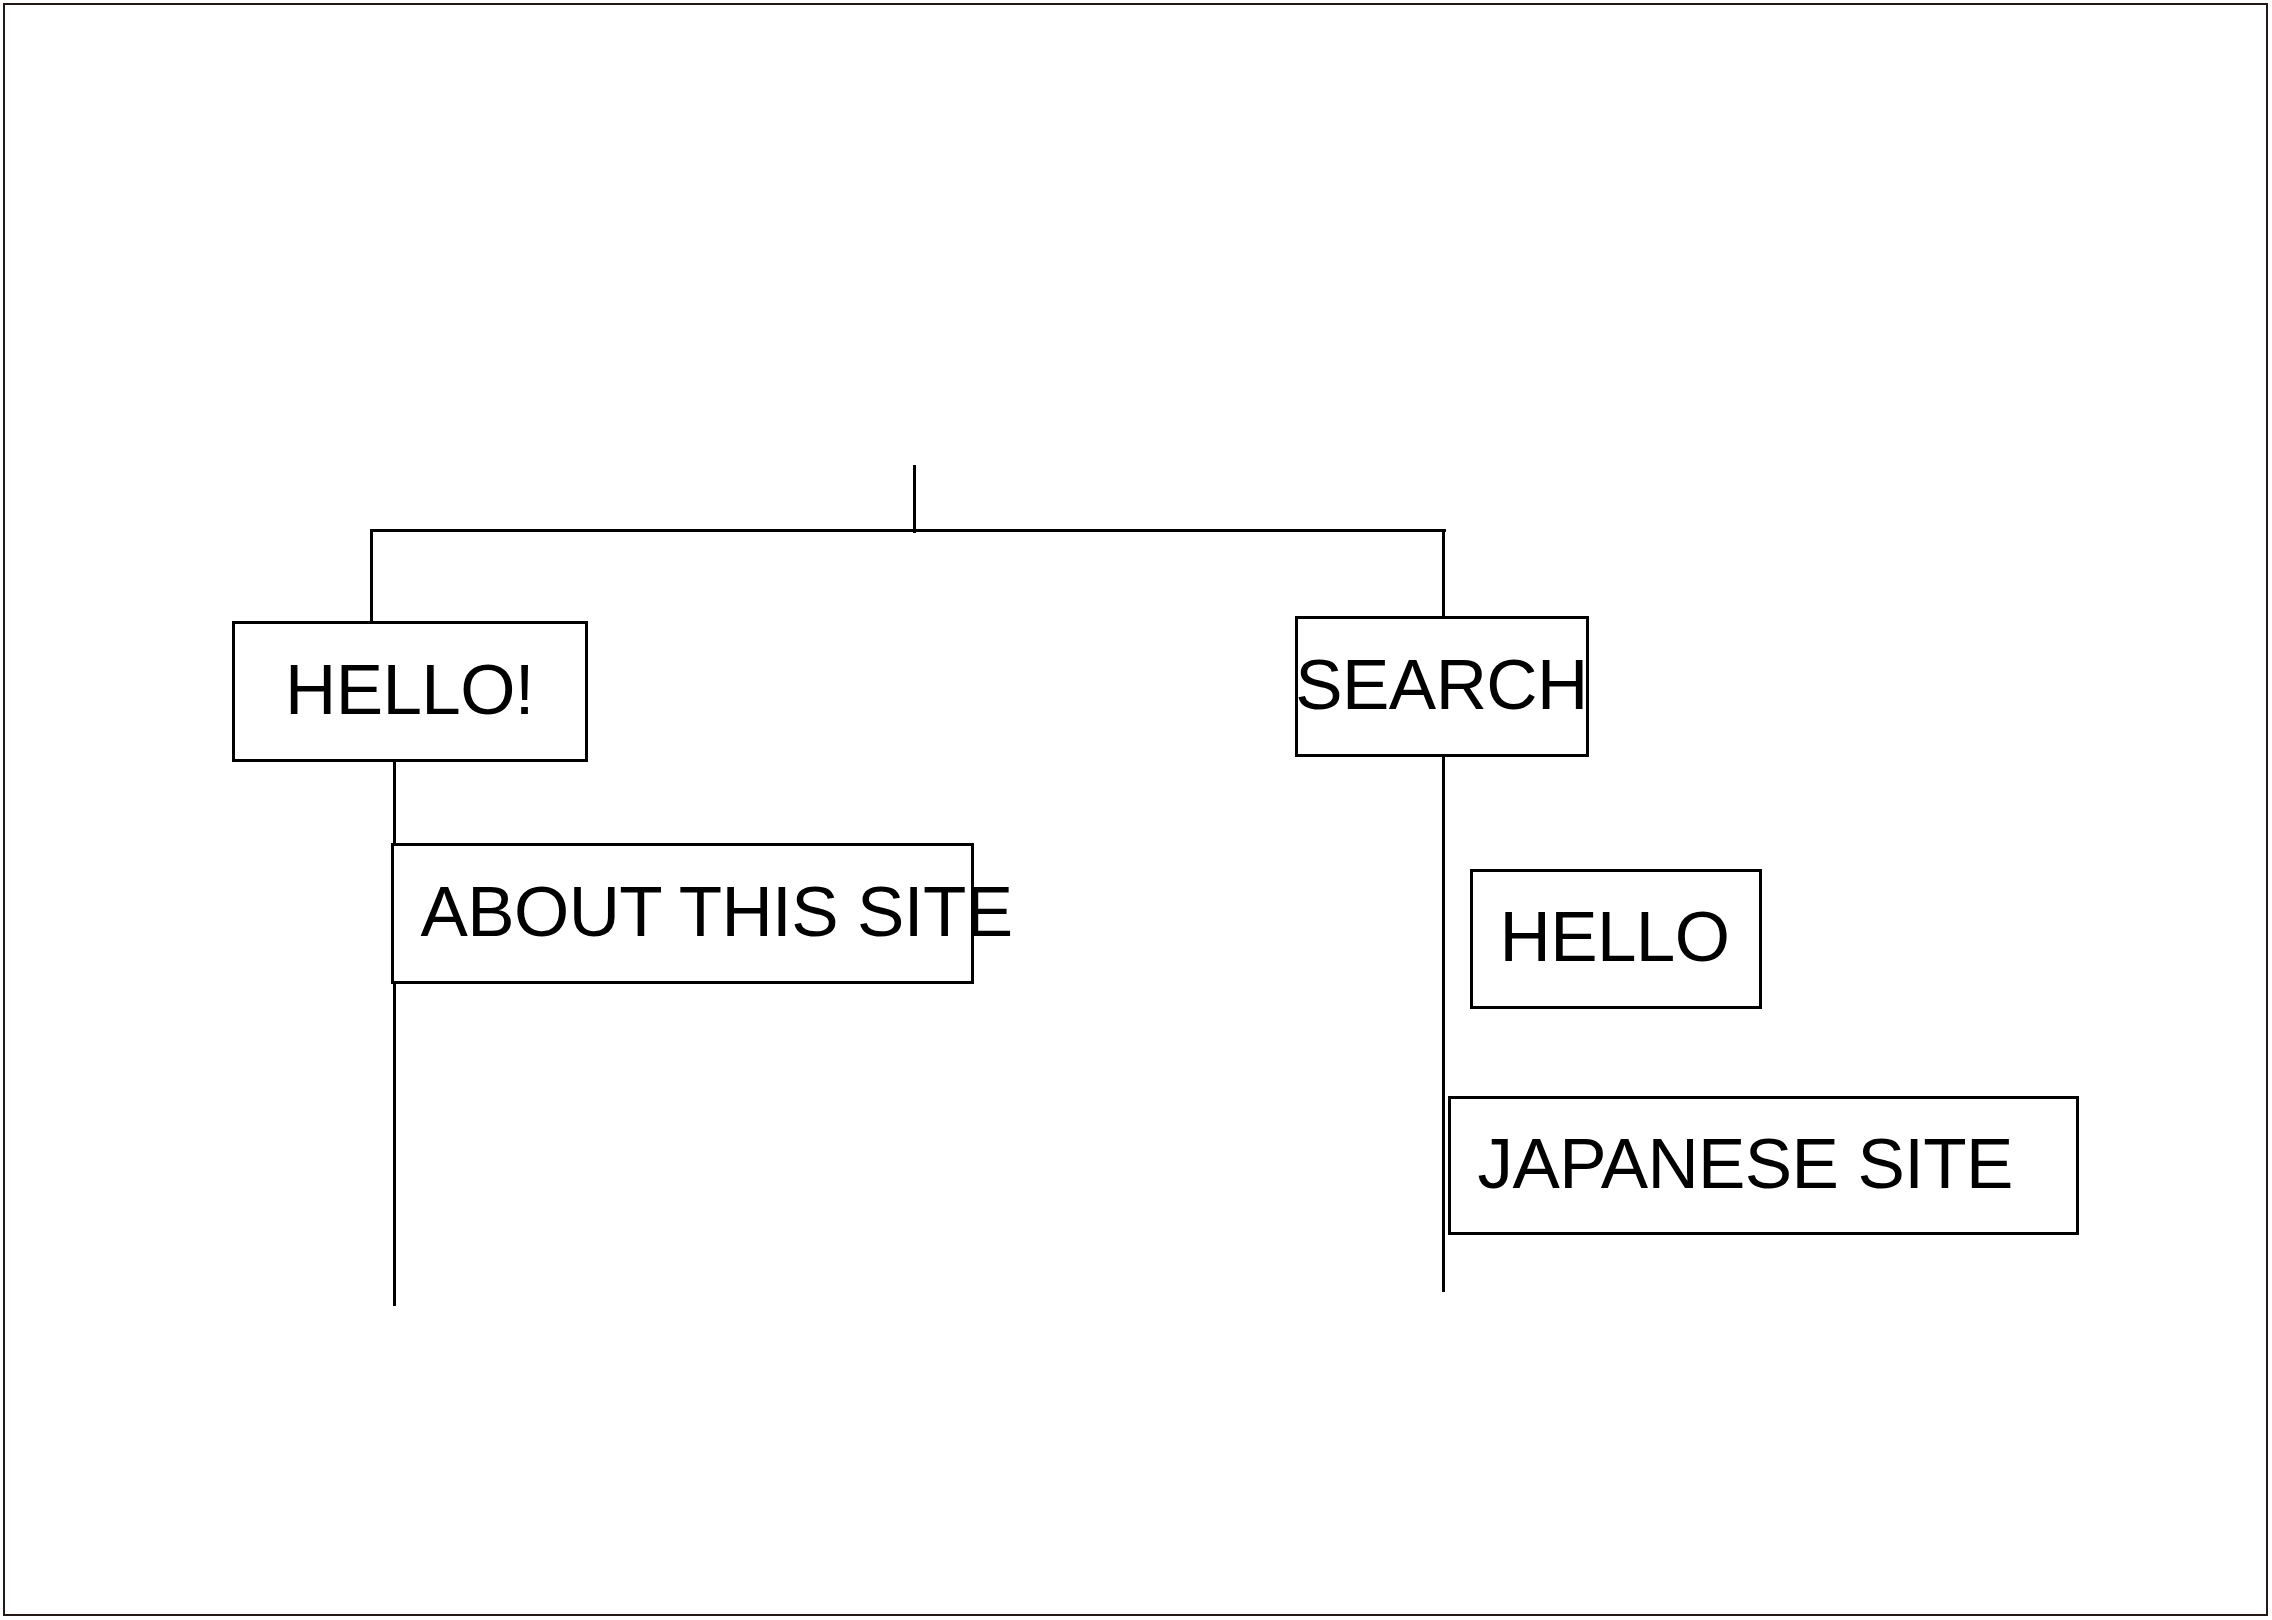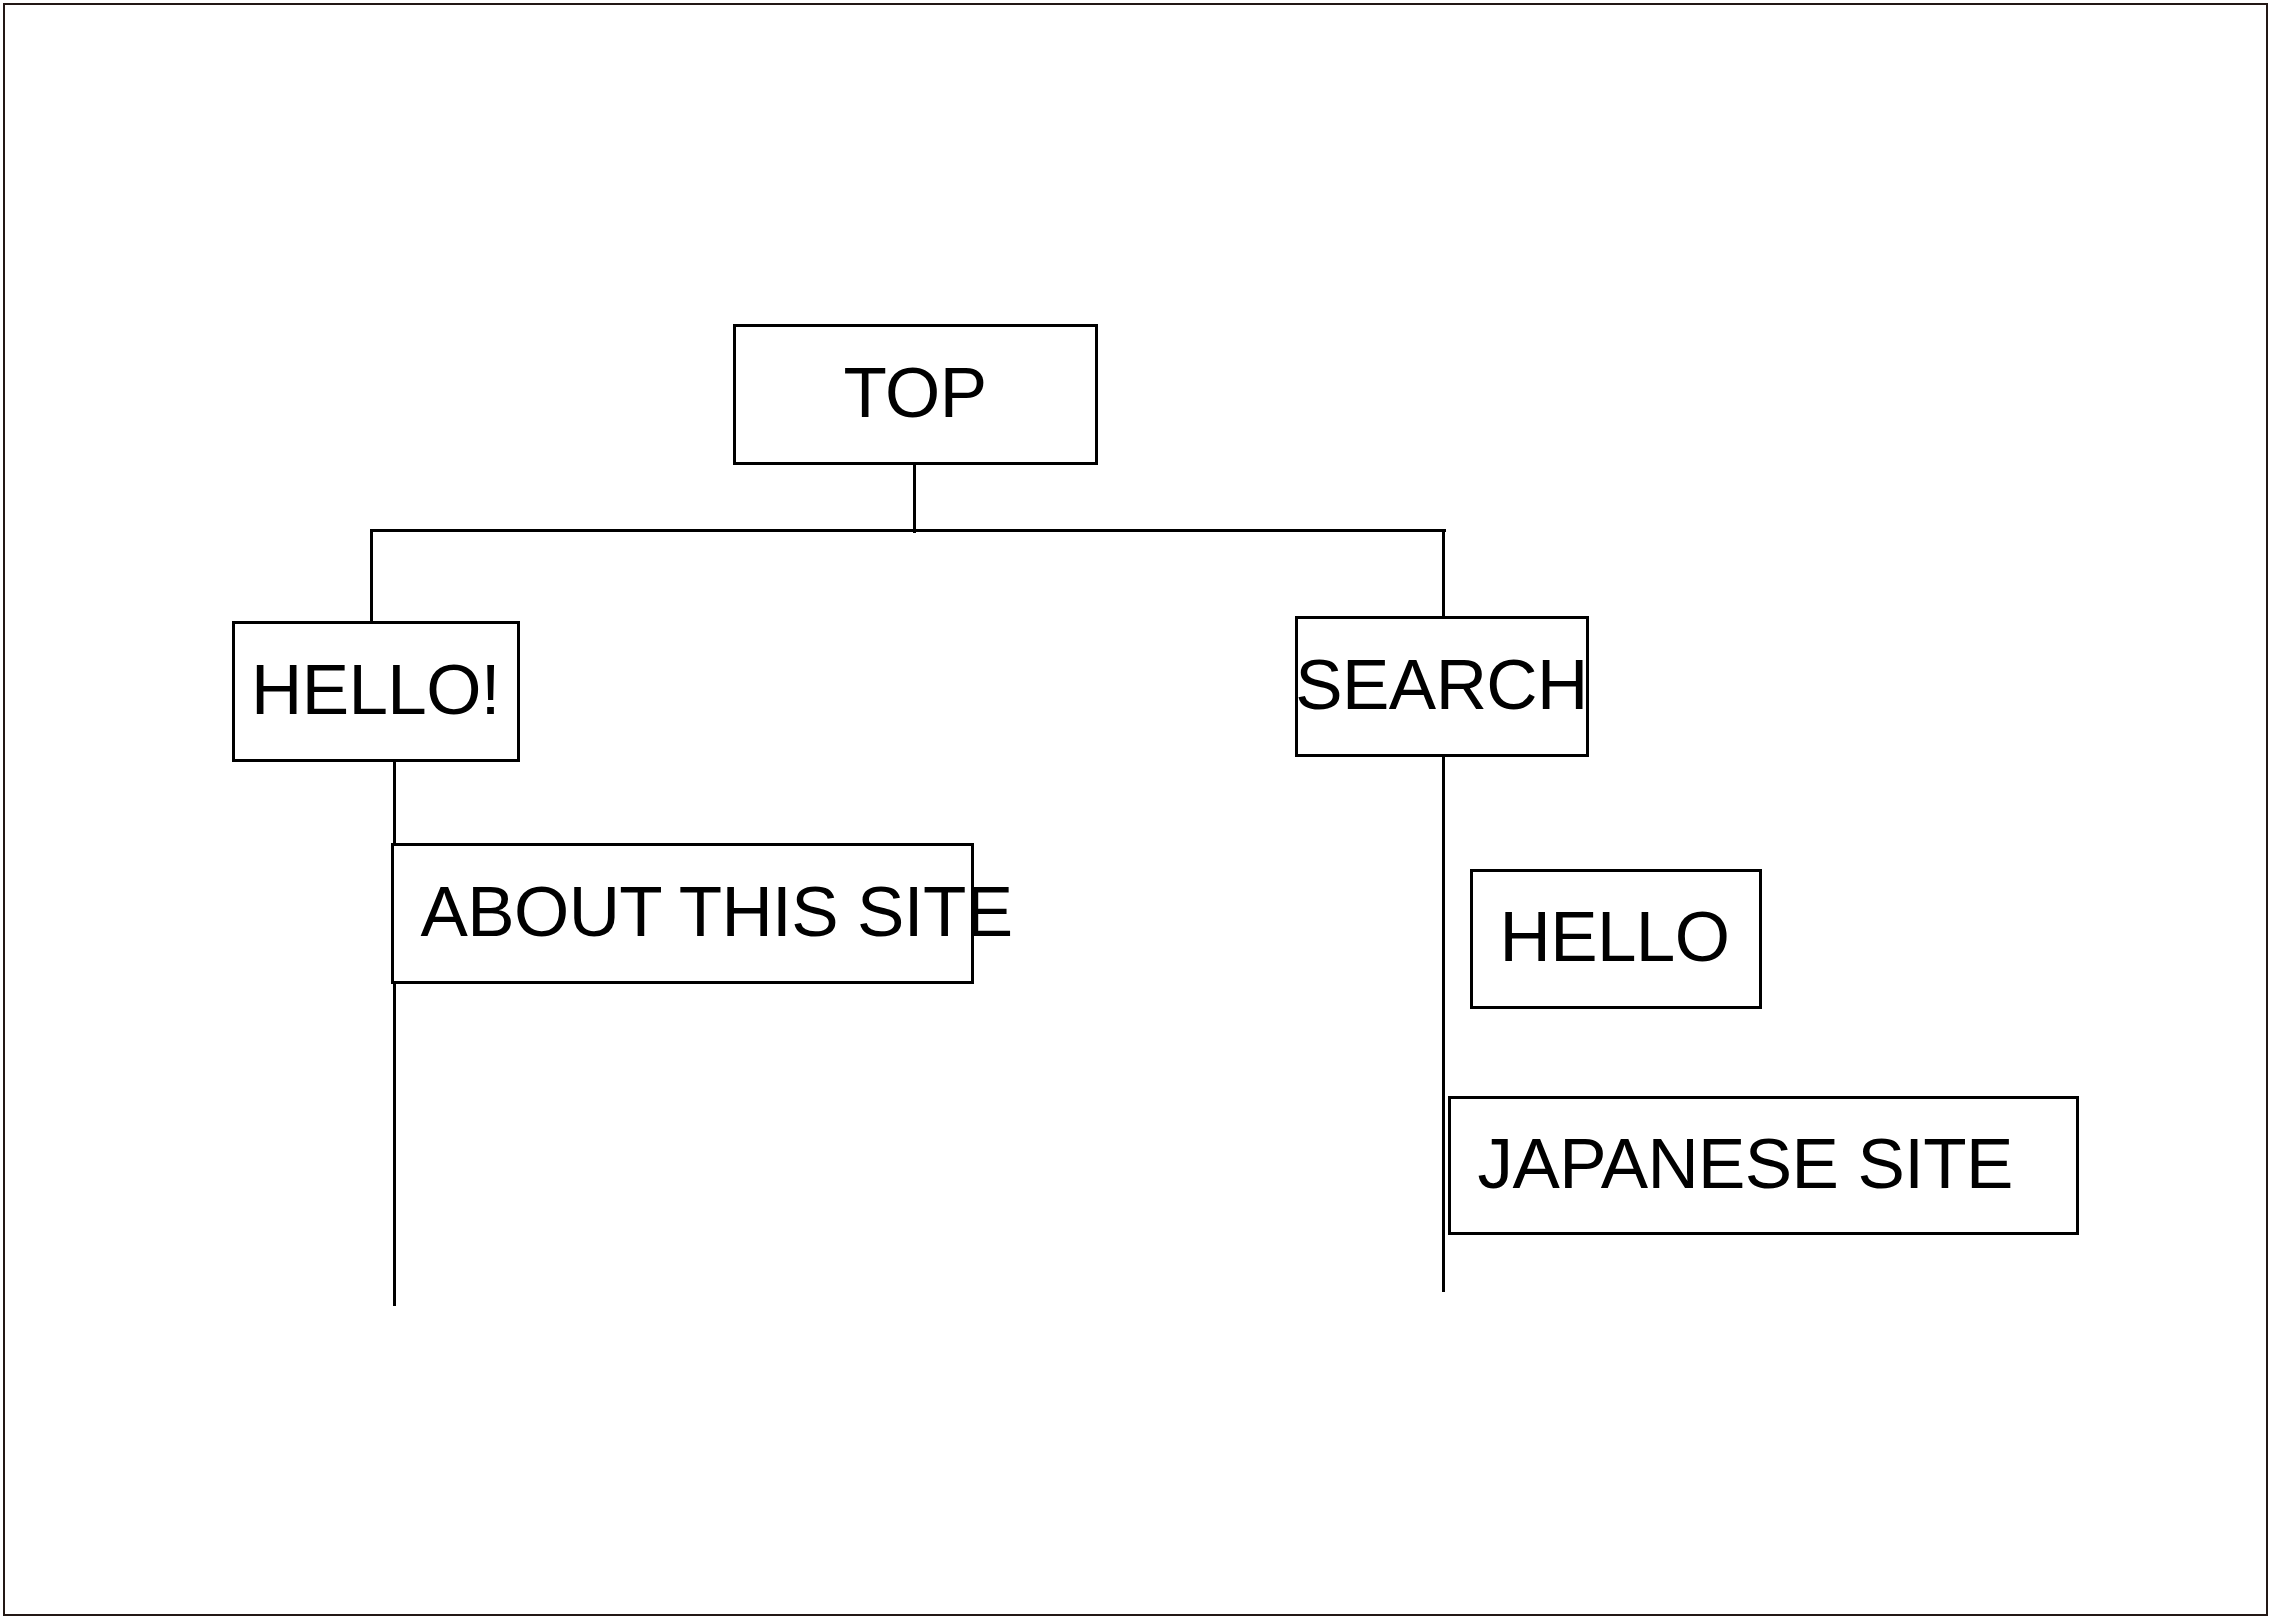--- a/index.html
+++ b/index.html
@@ -53,21 +53,21 @@
 
   
   .line {
     position: absolute;
     background: #000000;
     z-index: 1;
   }
 
   
   #node-top          { left:728px; top:319px;  width:365px; height:141px; }
-  #node-hello        { left:227px;  top:616px;  width:288px; height:141px; }
+  #node-hello        { left:227px;  top:616px;  width:356px; height:141px; }
   #node-search       { left:1290px; top:611px;  width:294px; height:141px; }
   #node-about        { left:386px;  top:838px; width:583px; height:141px;align-items:center; }
   #node-howto        { left:386px;  top:1063px; width:472px; height:141px; }
   #node-scene        { left:1465px; top:864px; width:292px; height:140px; }
   #node-japanese     { left:1443px; top:1091px; width:631px; height:139px; }
 
   
   #line-top-drop     { left:908px; top:460px;  width:3.8px;  height:68px; }
   
   #line-bus          { left:365px;  top:524px;  width:1076px; height:3.8px; }
@@ -86,23 +86,20 @@
 <div id="canvas">
   <div id="page-frame">
 
     <div class="line" id="line-top-drop"></div>
     <div class="line" id="line-bus"></div>
     <div class="line" id="line-bus-left"></div>
     <div class="line" id="line-bus-right"></div>
     <div class="line" id="line-stem-left"></div>
     <div class="line" id="line-stem-right"></div>
 
-    <div class="node center" id="node-top">
-      <span class="node-label">TOP</span>
-    </div>
 
     <div class="node center" id="node-hello">
       <span class="node-label">HELLO!</span>
     </div>
 
     <div class="node center" id="node-search">
       <span class="node-label">SEARCH</span>
     </div>
 
     <div class="node left" id="node-about">

